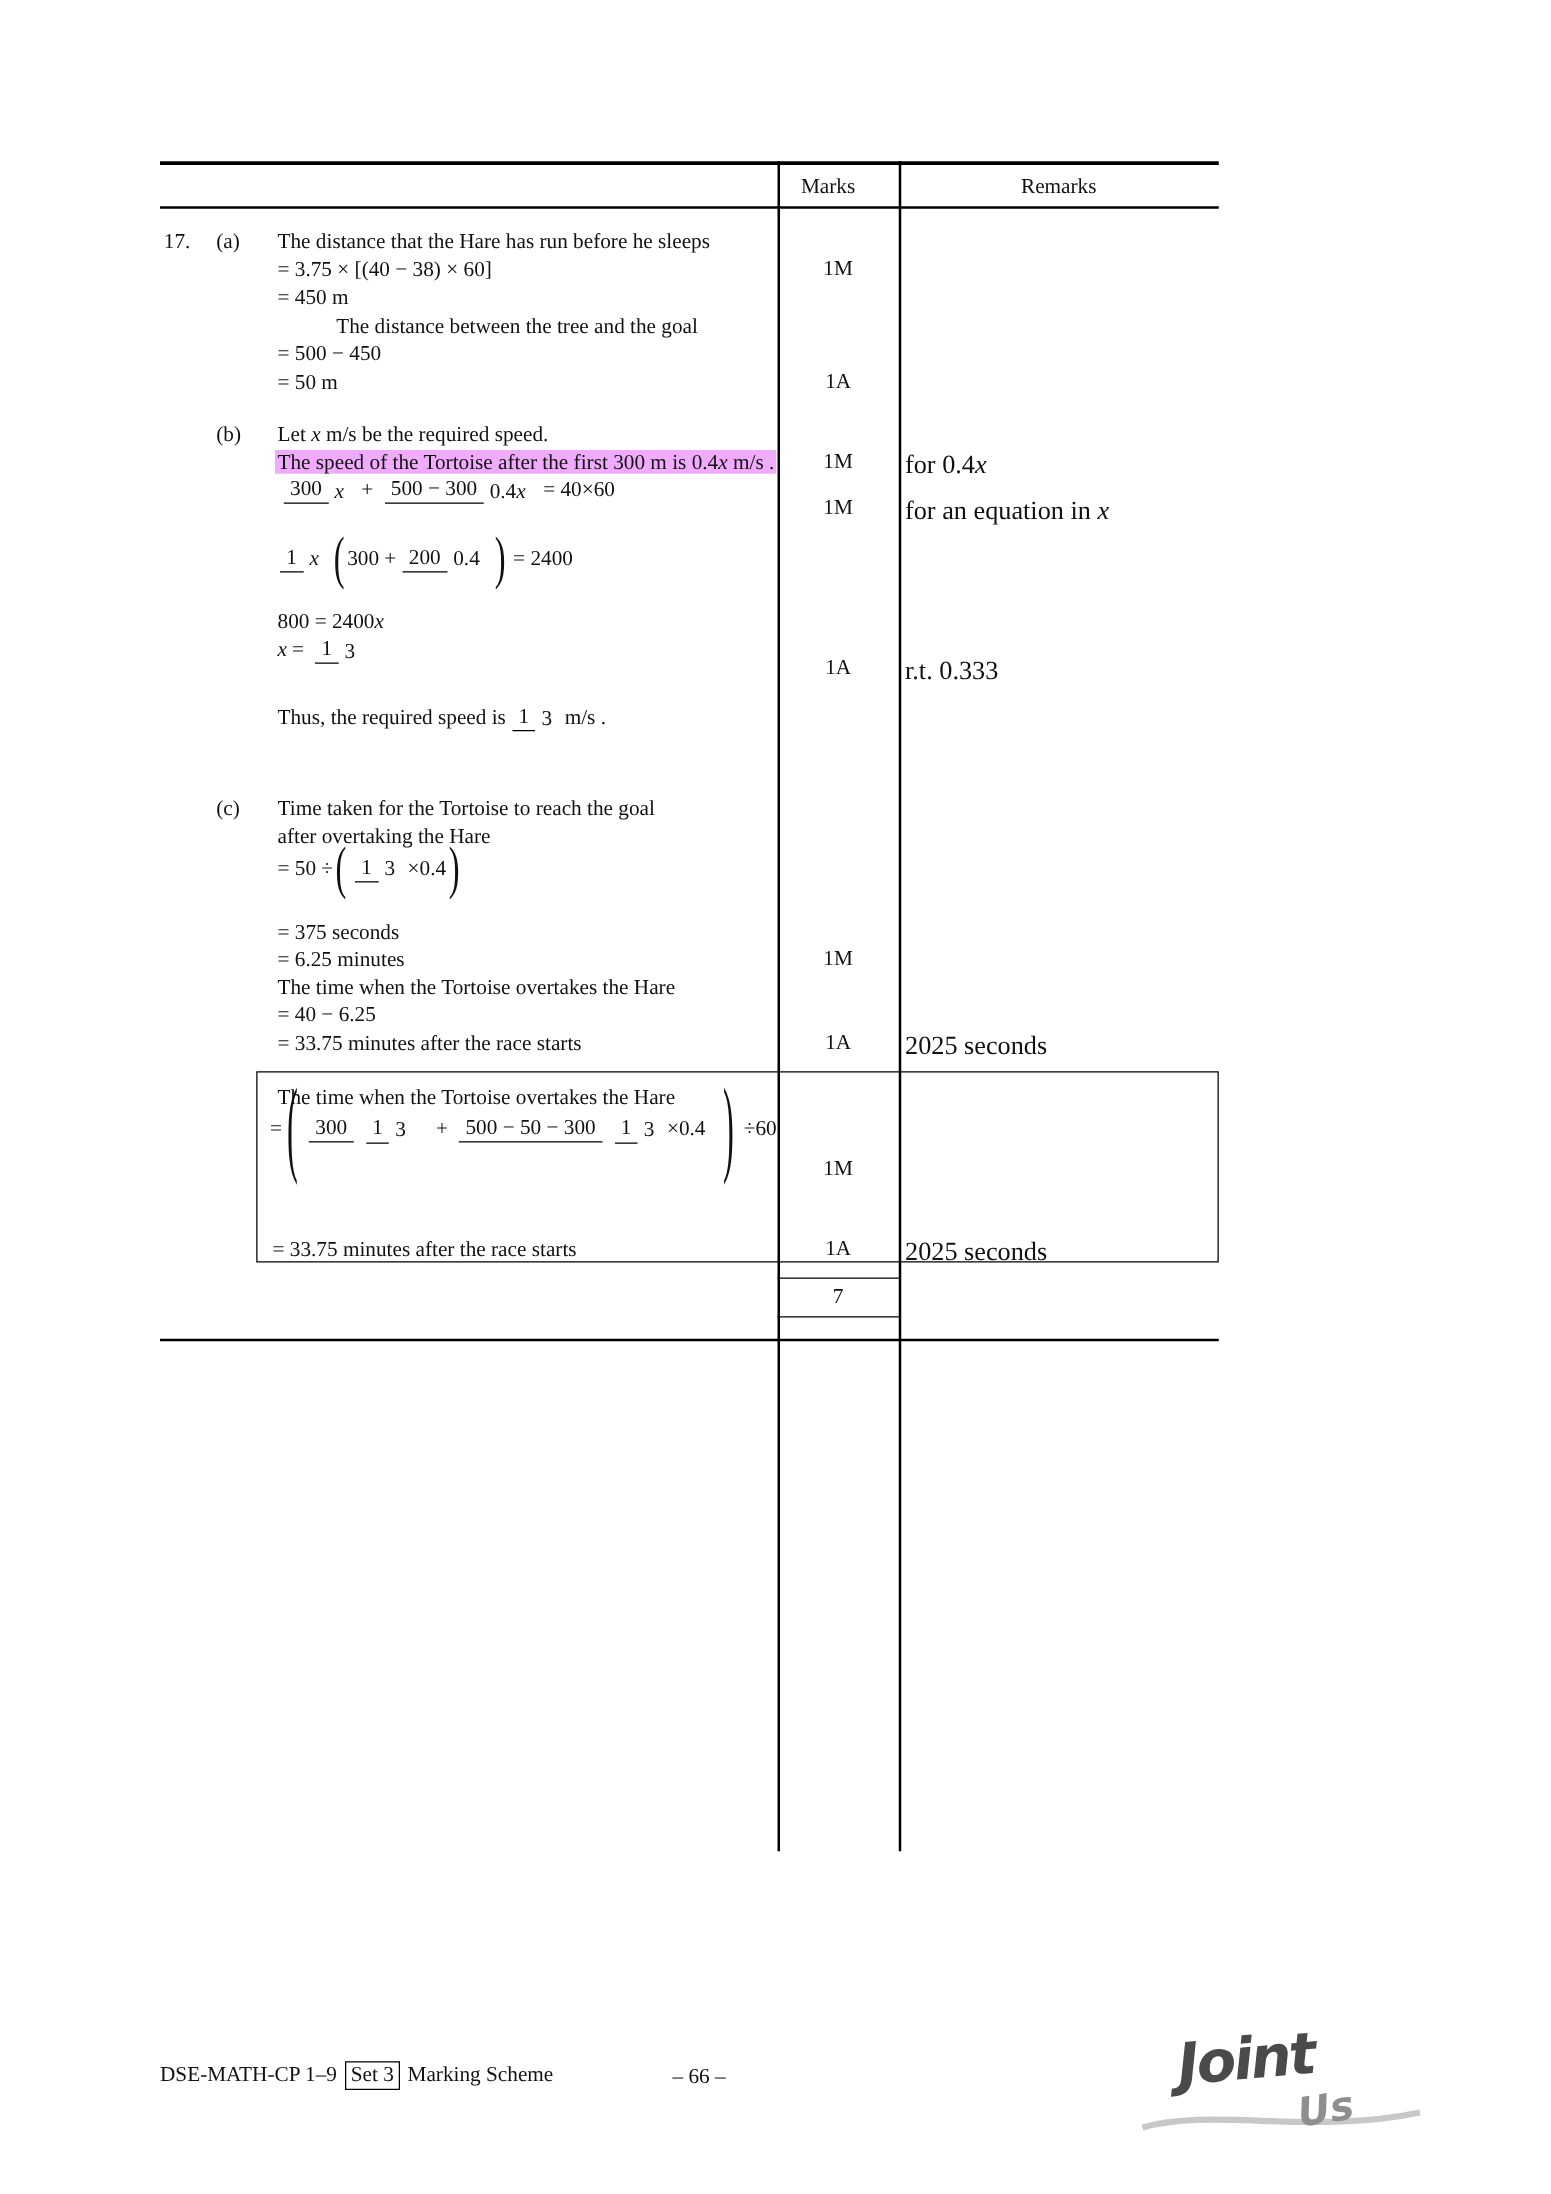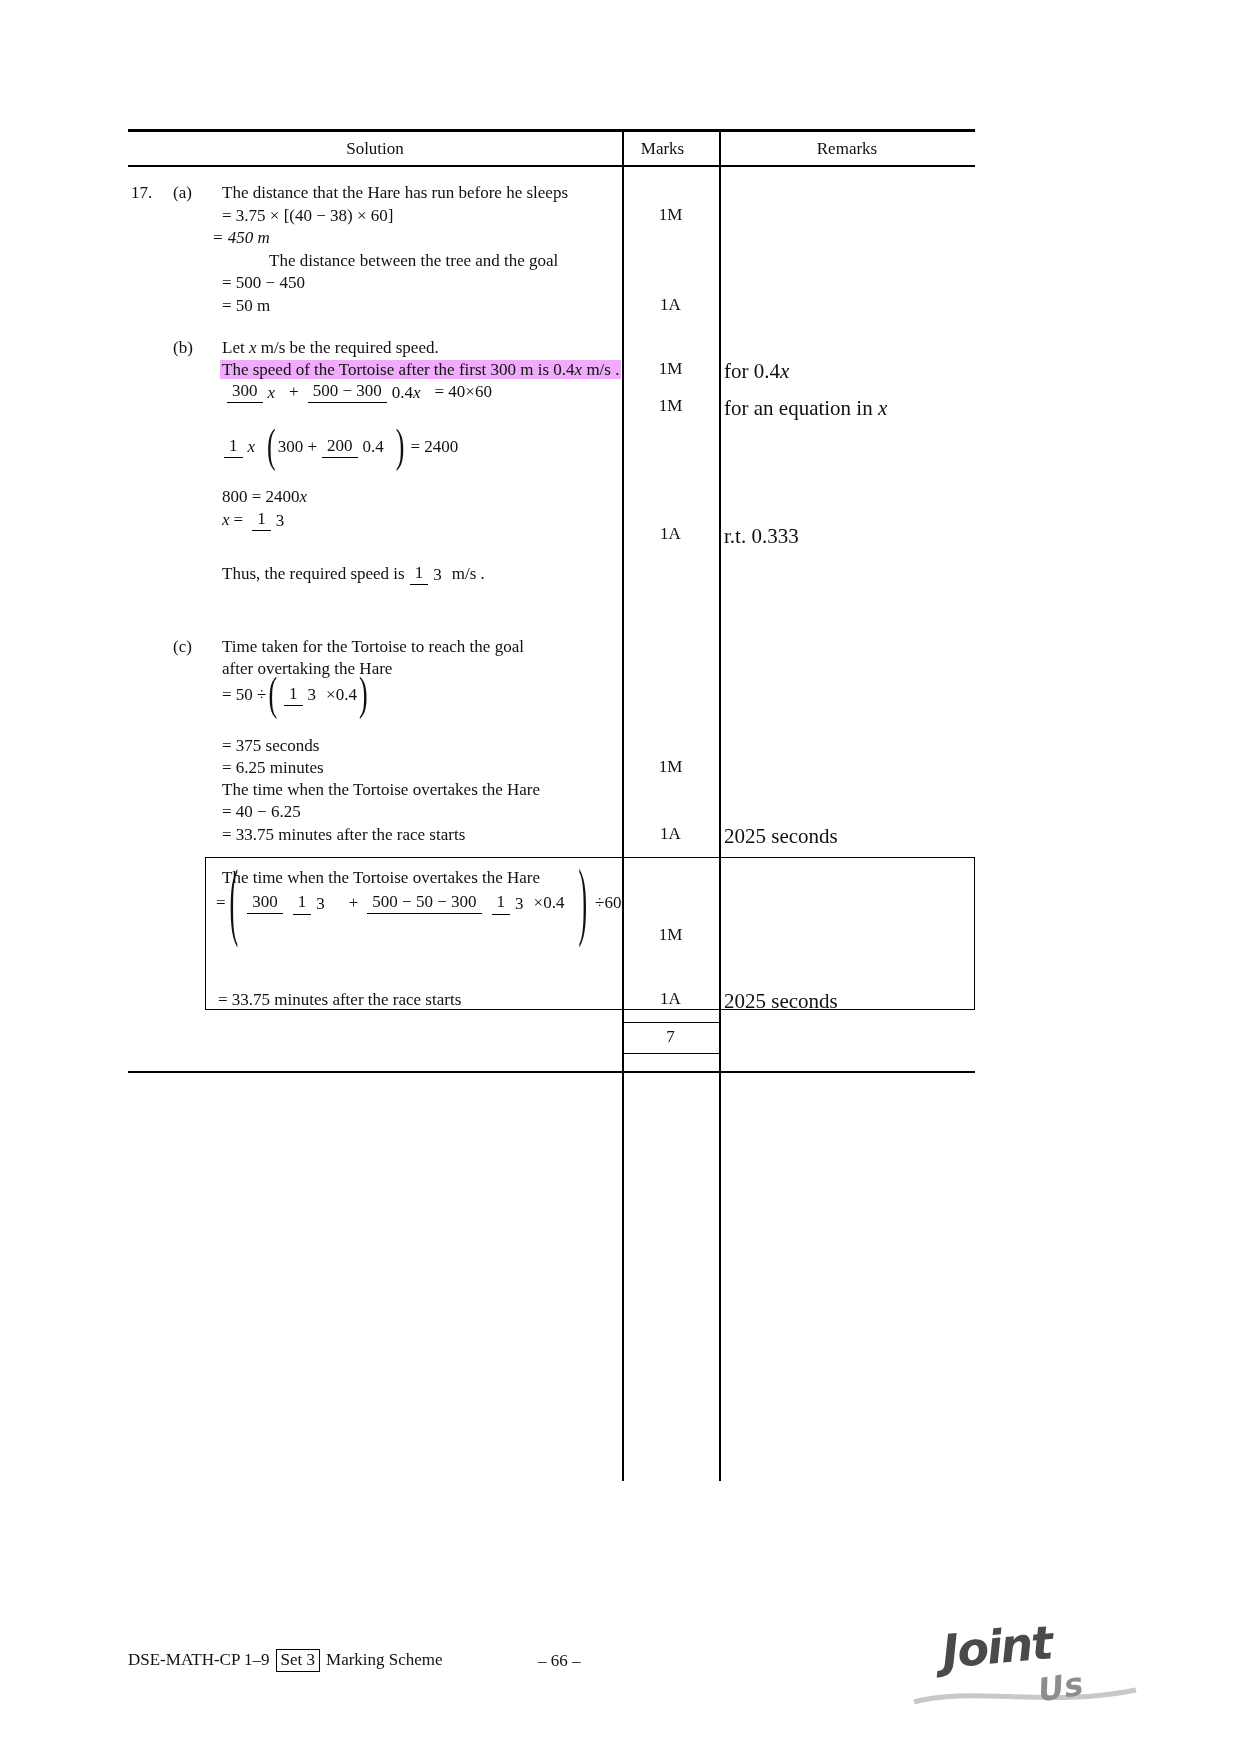--- a/index.html
+++ b/index.html
@@ -48,32 +48,31 @@
 <div class="page">
 
   <div class="hline" style="left:128px; top:129px; width:847px; height:3px;"></div>
   <div class="hline" style="left:128px; top:165px; width:847px; height:1.5px;"></div>
   <div class="vline" style="left:622px; top:129px; width:1.6px; height:1352px;"></div>
   <div class="vline" style="left:719px; top:129px; width:1.6px; height:1352px;"></div>
   <div class="hline" style="left:128px; top:1071px; width:847px; height:1.5px;"></div>
   <div class="hline" style="left:622px; top:1022px; width:98px; height:1.4px;"></div>
   <div class="hline" style="left:622px; top:1053px; width:98px; height:1.4px;"></div>
 
-  <div class="th" style="left:128px; width:494px;">Solution</div>
   <div class="th" style="left:622px; width:81px;">Marks</div>
   <div class="th" style="left:719px; width:256px;">Remarks</div>
 
   <div class="txt" style="left:131px; top:182px;">17.</div>
   <div class="txt" style="left:173px; top:182px;">(a)</div>
   <div class="txt" style="left:173px; top:337px;">(b)</div>
   <div class="txt" style="left:173px; top:636px;">(c)</div>
 
   <div class="txt" style="left:222px; top:182px;">The distance that the Hare has run before he sleeps</div>
   <div class="txt" style="left:222px; top:205px;">= 3.75 × [(40 − 38) × 60]</div>
-  <div class="txt" style="left:212px; top:227px;font-style:italic;">= 450 m</div>
+  <div class="txt" style="left:222px; top:227px;">= 450 m</div>
   <div class="txt" style="left:222px; top:250px;margin-left:47px;">The distance between the tree and the goal</div>
   <div class="txt" style="left:222px; top:272px;">= 500 − 450</div>
   <div class="txt" style="left:222px; top:295px;">= 50 m</div>
 
   <div class="txt" style="left:222px; top:337px;">
     <span>Let </span><span class="var">x</span><span> m/s be the required speed.</span>
   </div>
   <div class="txt" style="left:220px; top:359px;">
     <span class="hl"><span>The speed of the Tortoise after the first 300 m is 0.4</span><span class="var">x</span><span> m/s .</span></span>
   </div>

